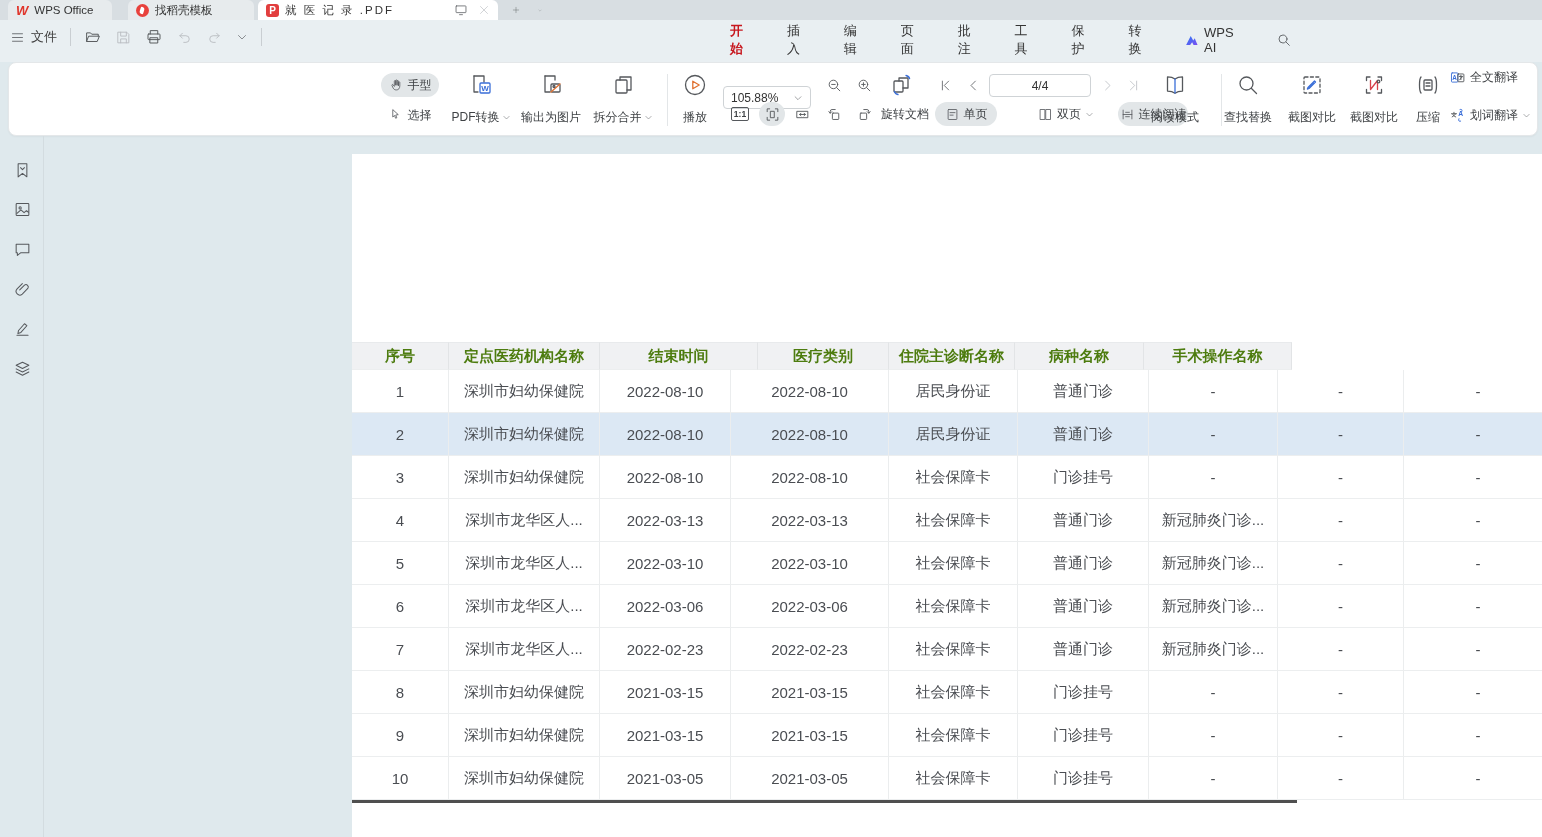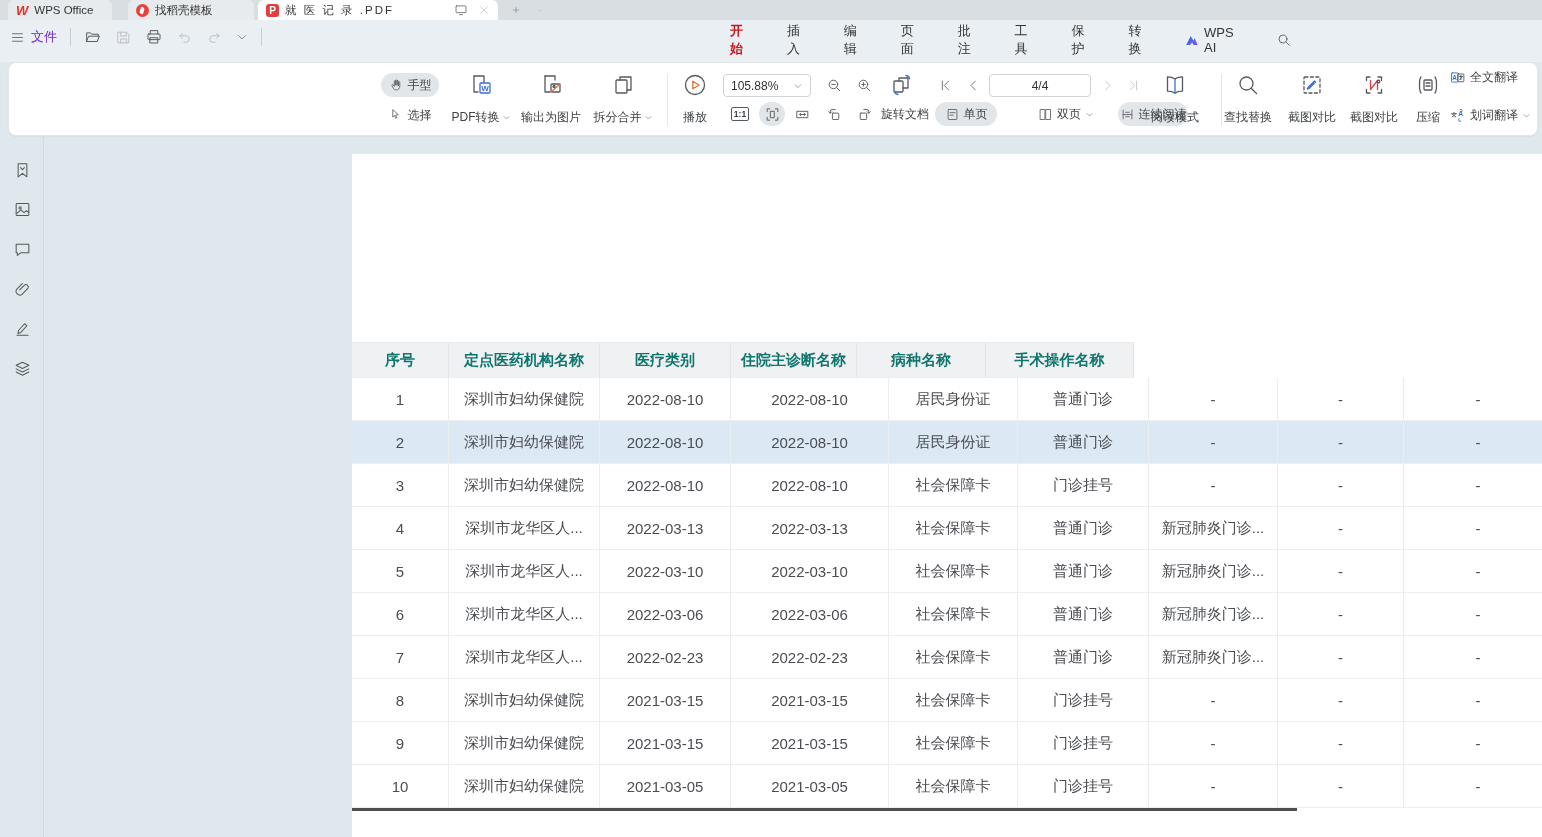--- a/index.html
+++ b/index.html
@@ -24,21 +24,21 @@
   .logo-pdf { width:13px; height:13px; border-radius:3px; background:#e23e3e;
     color:#fff; font-size:10px; font-weight:bold; display:flex; align-items:center;
     justify-content:center; }
   .tab-tools { display:flex; align-items:center; gap:10px; margin-left:auto; }
   .bar-btn { display:flex; align-items:center; justify-content:center; }
 
   
   .chrome { position:absolute; left:0; top:20px; width:1542px; height:42px;
     background:#e9eff2; }
   .quick { position:absolute; left:10px; top:8px; display:flex; align-items:center; gap:13px; }
-  .file-btn { display:flex; align-items:center; gap:6px; font-size:13px; color:#6d28d9; }
+  .file-btn { display:flex; align-items:center; gap:6px; font-size:13px; color:#404040; }
   .vdiv { width:1px; height:18px; background:#c9ced2; }
   .menu { position:absolute; right:250px; top:0; height:40px; display:flex;
     align-items:center; gap:29px; font-size:13px; color:#333; left:728px; }
   .menu-item { position:relative; padding:4px 2px; cursor:default; }
   .menu-item.active { color:#c7171e; font-weight:bold; }
   .menu-item.active:after { content:""; position:absolute; left:0; right:0;
     bottom:-5px; height:2.5px; background:#c7171e; }
   .ai-item { display:flex; align-items:center; gap:5px; }
 
   
@@ -48,43 +48,43 @@
   .tb { position:absolute; display:flex; align-items:center; justify-content:center;
     border-radius:12px; color:#3f4245; font-size:12px; gap:4px; white-space:nowrap; }
   .tb.hl { background:#e2e6e8; }
   .bigbtn { position:absolute; top:7px; height:60px; display:flex; flex-direction:column;
     align-items:center; justify-content:space-between; padding:2px 0 4px;
     color:#3f4245; font-size:12px; white-space:nowrap; }
   .bigbtn .lbl { display:flex; align-items:center; gap:2px; }
   .tdiv { position:absolute; top:11px; width:1px; height:52px; background:#e3e6e8; }
   .combo { position:absolute; border:1px solid #cfd3d6; border-radius:4px;
     background:#fff; display:flex; align-items:center; font-size:12px; color:#333;
-    justify-content:space-between; padding:0 7px; }
+    justify-content:space-between; padding:0 7px;margin-top:12px; }
   .pgnum { text-align:center; font-size:12px; color:#333; border:1px solid #cfd3d6;
     border-radius:4px; background:#fff; position:absolute; }
   .onetoone { border:1.3px solid #55585c; border-radius:2px; font-size:8.5px;
     padding:0 2px; height:14px; line-height:12px; color:#3f4245; font-weight:bold; }
 
   
   .sidebar { position:absolute; left:0; top:136px; width:44px; height:701px;
     border-right:1px solid #d3dce0; }
   .side-ic { position:absolute; left:8px; width:28px; height:28px; display:flex;
     align-items:center; justify-content:center; border-radius:4px; }
 
   
   .canvas { position:absolute; left:44px; top:136px; width:1498px; height:701px; }
   .page { position:absolute; left:308px; top:18px; width:1234px; height:683px;
     background:#ffffff; }
   .rtable { position:absolute; left:0; top:188px; width:1200px; }
   .trow, .thead { display:flex; }
   .cell { display:flex; align-items:center; justify-content:center;
     font-size:15px; color:#4a4d52; border-right:1px solid #ebedee;
     border-bottom:1px solid #eceeef; height:43px; }
-  .thead .cell { background:#f0f1f3; font-weight:bold; color:#0f766e;
-    height:36px; border-right:1px solid #e2e4e6; border-top:1px solid #e8eaec; }
+  .thead .cell { background:#f0f1f3; font-weight:bold; color:#4d7c0f;
+    height:28px; border-right:1px solid #e2e4e6; border-top:1px solid #e8eaec; }
   .trow.hl .cell { background:#dce8f4; }
   .c0{width:97px}.c1{width:151px}.c2{width:131px}.c3{width:158px}.c4{width:129px}
   .c5{width:131px}.c6{width:129px}.c7{width:126px}.c8{width:148px;border-right:none}
   .endline { position:absolute; left:0; width:945px; height:3px; background:#4f4f4f; }
 
   .ic { stroke:#55585c; fill:none; stroke-width:1.3; stroke-linecap:round;
     stroke-linejoin:round; }
   .ic.dim { stroke:#b9bdc1; }
   .ic.blue { stroke:#3a6ed8; }
   .ic.red { stroke:#d8414b; }
@@ -483,20 +483,21 @@
       </svg>
   </div>
 </div>
 
 <div class="canvas">
   <div class="page">
     <div class="rtable">
       <div class="thead">
           <div class="cell th c0">序号</div>
           <div class="cell th c1">定点医药机构名称</div>
+          <div class="cell th c3">结束时间</div>
           <div class="cell th c5">医疗类别</div>
           <div class="cell th c7">住院主诊断名称</div>
           <div class="cell th c6">病种名称</div>
           <div class="cell th c8">手术操作名称</div>
         </div>
       <div>
           <div class="trow">
             <div class="cell td c0">1</div>
             <div class="cell td c1">深圳市妇幼保健院</div>
             <div class="cell td c2">2022-08-10</div>

